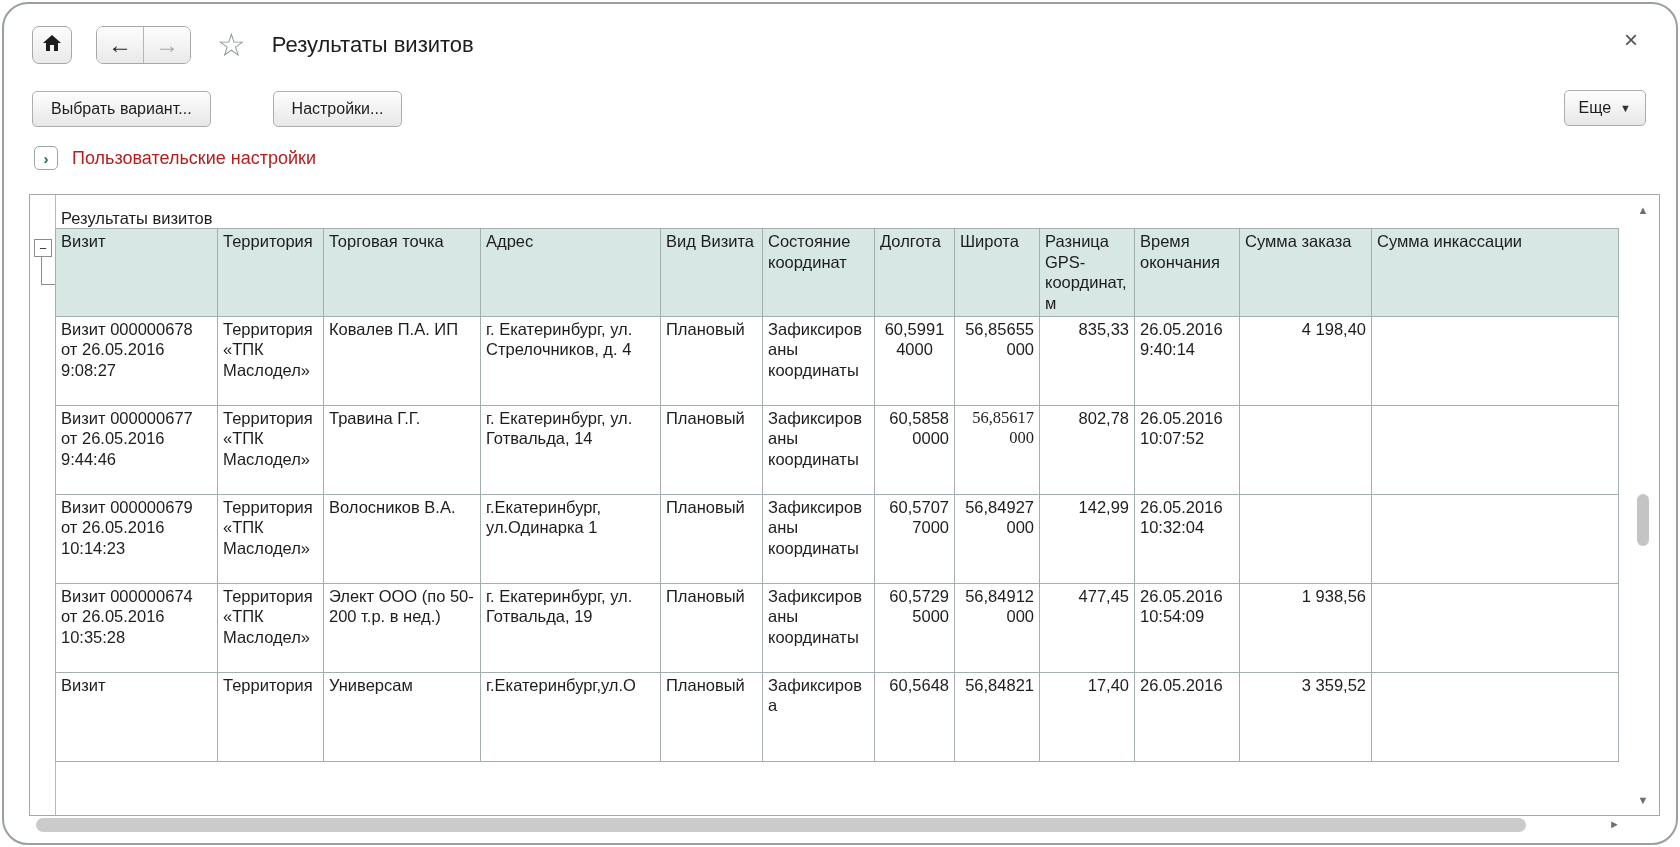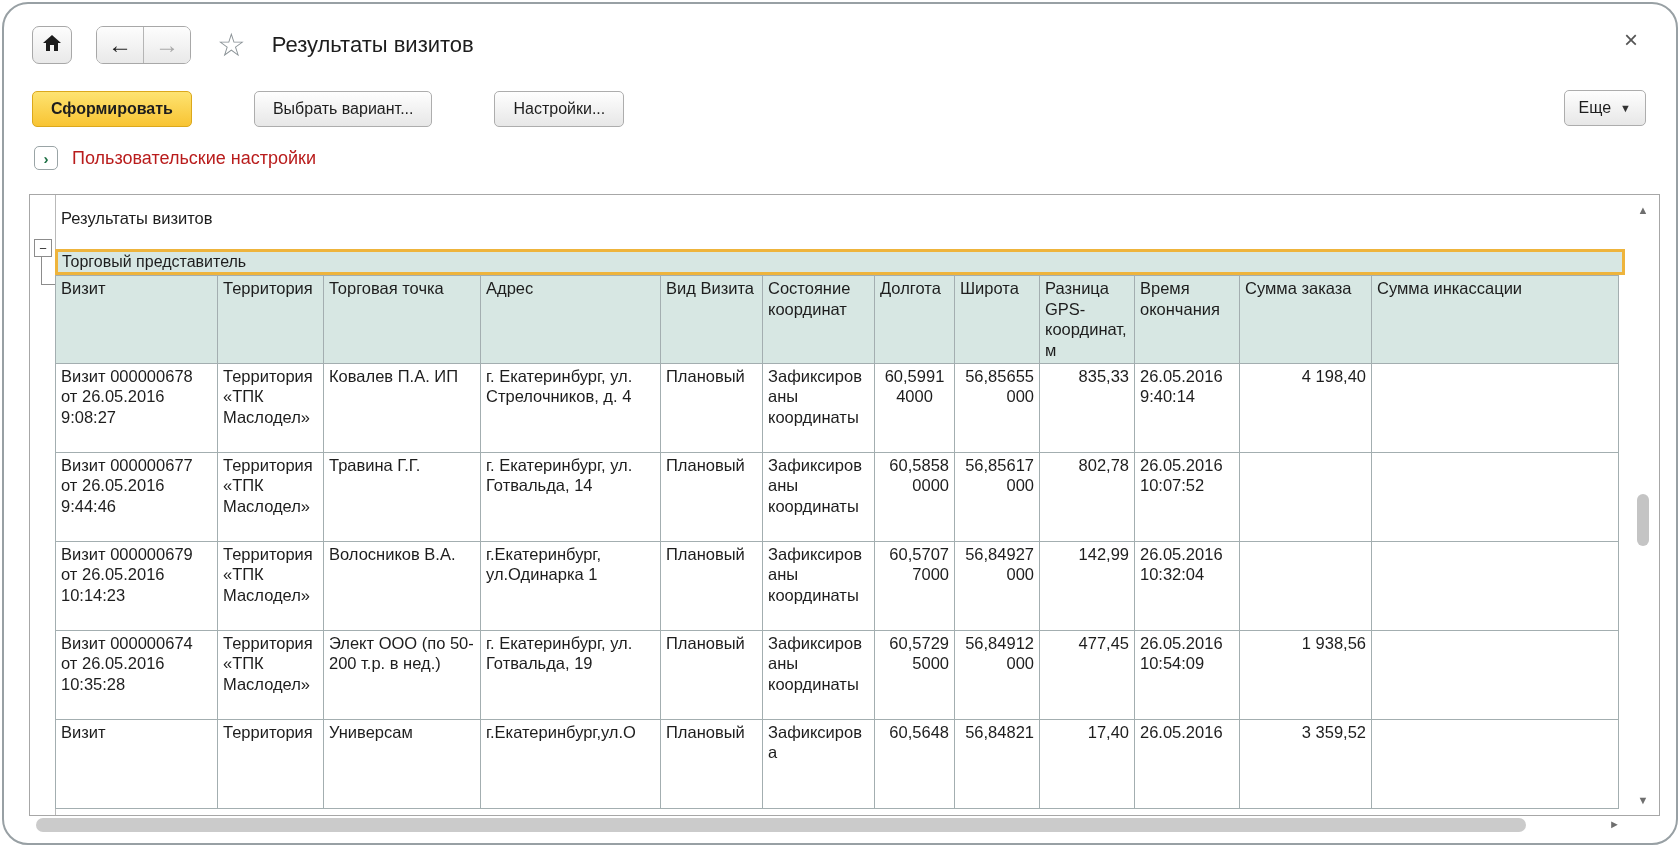--- a/index.html
+++ b/index.html
@@ -106,21 +106,20 @@
       <div class="half">
         <span class="arrow-glyph disabled">→</span>
       </div>
     </div>
     <span class="star-icon">☆</span>
     <span class="page-title">Результаты визитов</span>
     <span class="close-btn">×</span>
   </div>
 
   <div class="toolbar">
-    <div class="btn btn-primary">Сформировать</div>
     <div class="btn">Выбрать вариант...</div>
     <div class="btn">Настройки...</div>
     <div class="btn btn-more">
       <span>Еще</span>
       <span class="caret">▼</span>
     </div>
   </div>
 
   <div class="settings-row">
     <span class="expand-box">›</span>
@@ -128,21 +127,20 @@
   </div>
 
   <div class="report-box">
     <div class="margin-line"></div>
     <div class="collapse-box">−</div>
     <div class="tree-v"></div>
     <div class="tree-h"></div>
 
     <div class="report-content">
       <div class="report-title">Результаты визитов</div>
-      <div class="group-row">Торговый представитель</div>
       <table class="report-table">
           <colgroup>
             <col style="width: 162px;">
             <col style="width: 106px;">
             <col style="width: 157px;">
             <col style="width: 180px;">
             <col style="width: 102px;">
             <col style="width: 112px;">
             <col style="width: 80px;">
             <col style="width: 85px;">
@@ -186,21 +184,21 @@
             </tr>
             <tr>
               <td style="text-align: left;">Визит 000000677 от 26.05.2016 9:44:46</td>
               <td style="text-align: left;">Территория «ТПК Маслодел»</td>
               <td style="text-align: left;">Травина Г.Г.</td>
               <td style="text-align: left;">г. Екатеринбург, ул. Готвальда, 14</td>
               <td style="text-align: left;">Плановый</td>
               <td style="text-align: left;">Зафиксированы координаты</td>
               <td style="text-align: right;">60,5858
 0000</td>
-              <td style="text-align: right;">56,85617
+              <td style="text-align: right; font-family: Liberation Serif, serif;">56,85617
 000</td>
               <td style="text-align: right;">802,78</td>
               <td style="text-align: left;">26.05.2016 10:07:52</td>
               <td style="text-align: right;"></td>
               <td style="text-align: left;"></td>
             </tr>
             <tr>
               <td style="text-align: left;">Визит 000000679 от 26.05.2016 10:14:23</td>
               <td style="text-align: left;">Территория «ТПК Маслодел»</td>
               <td style="text-align: left; margin-left: 32px;">Волосников В.А.</td>

